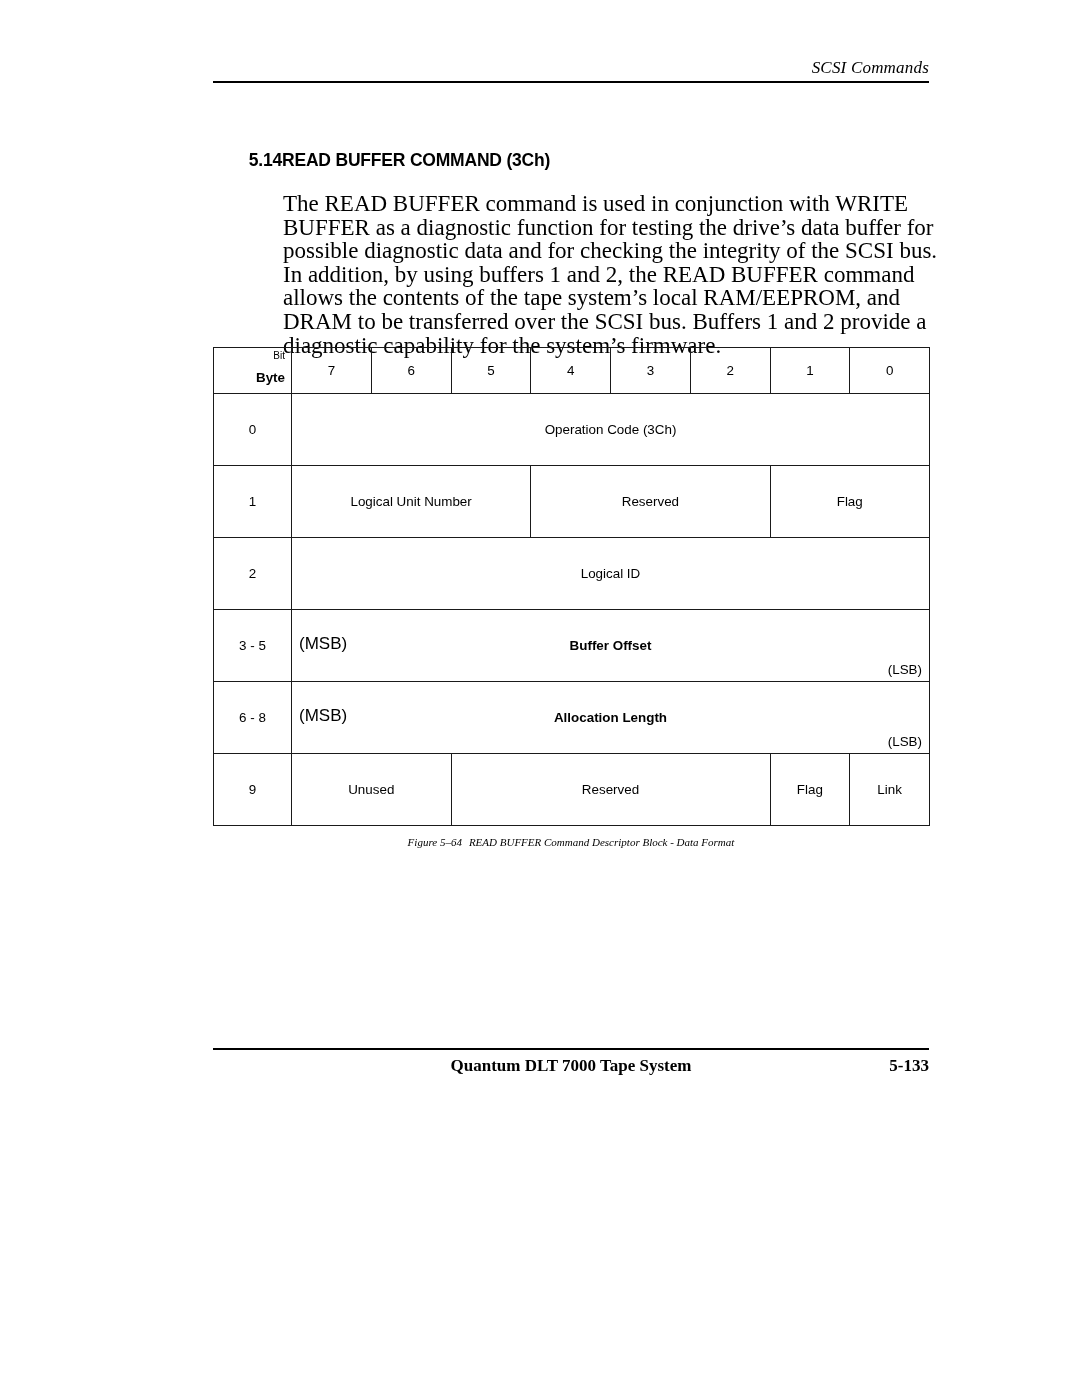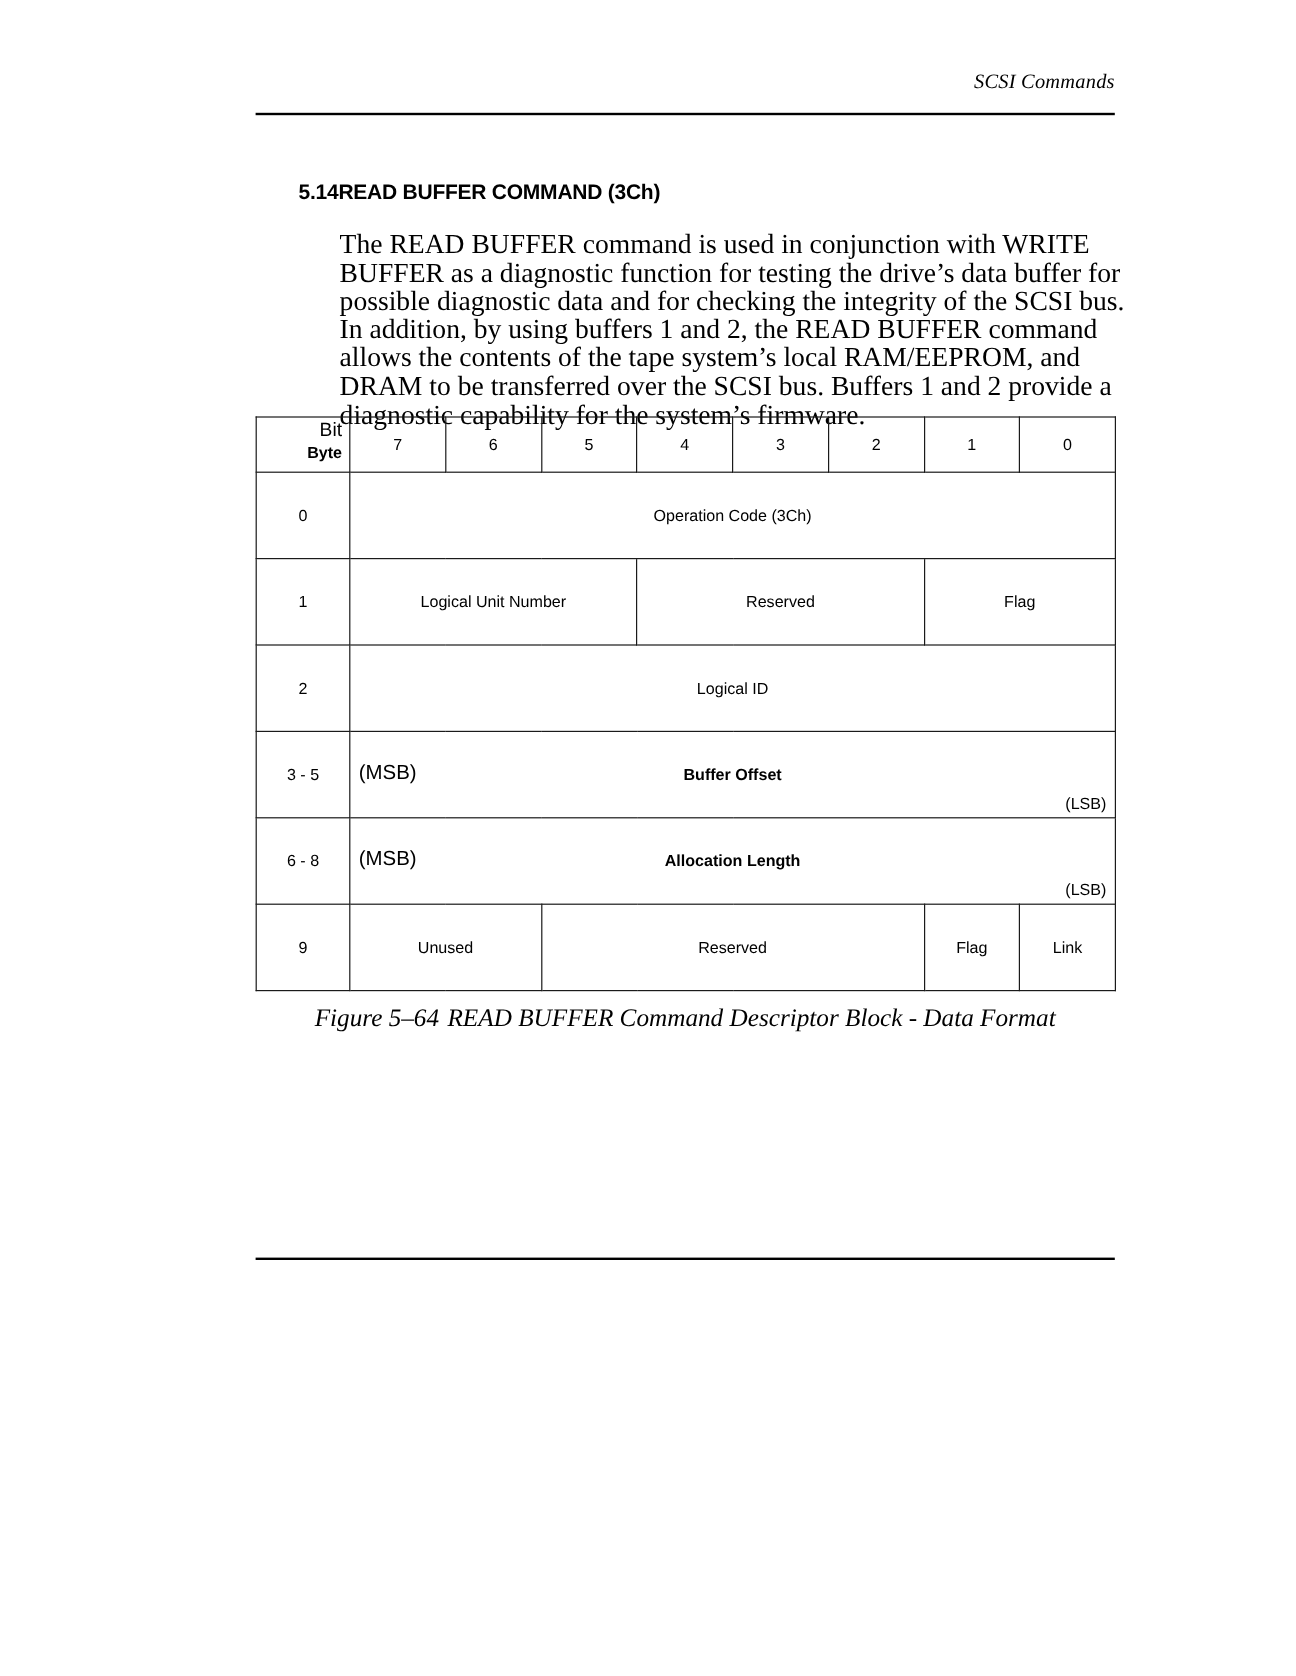--- a/index.html
+++ b/index.html
@@ -22,21 +22,21 @@
     left: 213px;
     top: 58px;
     width: 716px;
   }
   #page-header .hdr-text {
     text-align: right;
     font-family: "Liberation Serif", serif;
     font-style: italic;
     font-size: 17px;
     letter-spacing: 0.2px;
-    padding-bottom: 16px;
+    padding-bottom: 3px;
   }
   #page-header .hdr-rule {
     border-bottom: 2px solid #000;
     width: 100%;
   }
 
   
   #section-title {
     position: absolute;
     left: 221px;
@@ -101,21 +101,21 @@
   }
   td.bitbyte {
     position: relative;
     border: 1.6px solid #1a1a1a;
     height: 45px;
   }
   td.bitbyte .bit-lbl {
     position: absolute;
     right: 6px;
     top: 2px;
-    font-size: 16px;
+    font-size: 10px;
   }
   td.bitbyte .byte-lbl {
     position: absolute;
     right: 6px;
     top: 22px;
     font-size: 13.4px;
     font-weight: bold;
   }
 
   tr.datarow td { height: 71px; }
@@ -145,21 +145,21 @@
 
   
   #figure-caption {
     position: absolute;
     left: 213px;
     top: 836px;
     width: 716px;
     text-align: center;
     font-family: "Liberation Serif", serif;
     font-style: italic;
-    font-size: 21px;
+    font-size: 11px;
   }
   #figure-caption .fignum { margin-right: 7px; }
 
   
   #page-footer {
     position: absolute;
     left: 213px;
     top: 1048px;
     width: 716px;
   }
@@ -270,13 +270,17 @@
       </tbody>
   </table>
 </div>
 
 <div id="figure-caption">
   <span class="fignum">Figure 5–64</span><span>READ BUFFER Command Descriptor Block - Data Format</span>
 </div>
 
 <div id="page-footer">
   <div class="ftr-rule"></div>
+  <div class="ftr-row">
+    <div class="ftr-center">Quantum DLT 7000 Tape System</div>
+    <div class="ftr-right">5-133</div>
+  </div>
 </div>
 
 </body></html>

